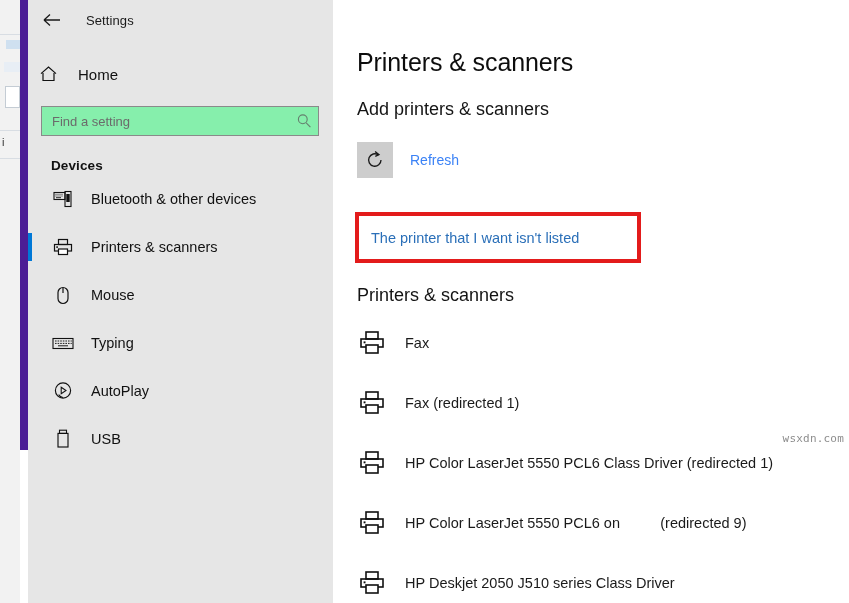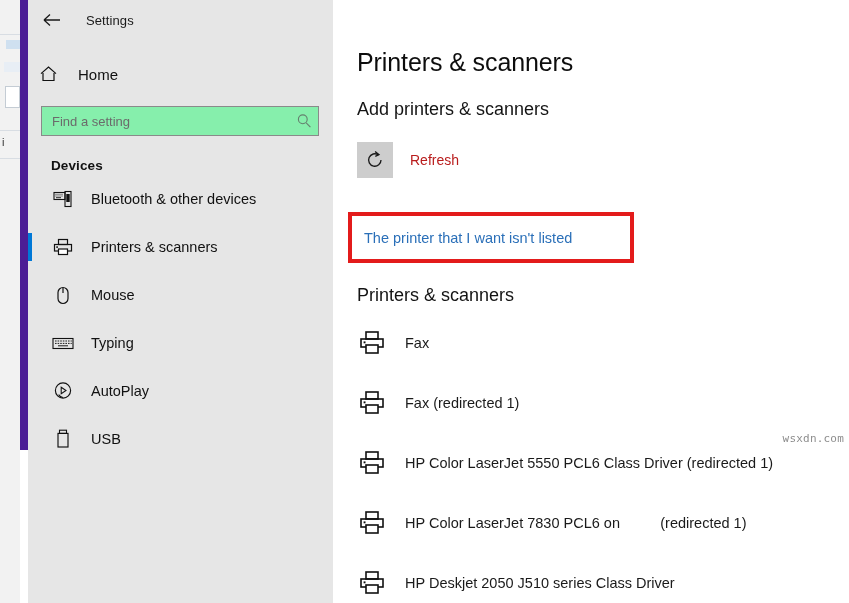--- a/index.html
+++ b/index.html
@@ -177,27 +177,27 @@
     cursor: pointer;
   }
   .refresh-tile {
     width: 36px; height: 36px;
     background: #cdcdcd;
     display: flex; align-items: center; justify-content: center;
     flex: 0 0 36px;
   }
   .refresh-label {
     font-size: 14px;
-    color: #b91c1c;
+    color: #3b82f6;
     margin-left: 17px;
   }
 
   .highlight-box {
     position: absolute;
-    left: 13px; top: 212px;
+    left: 20px; top: 212px;
     width: 286px; height: 51px;
     border: 4px solid #e31b1b;
     background: #ffffff;
     display: flex;
     align-items: center;
     padding-left: 12px;
   }
   .highlight-link {
     font-size: 14.5px;
     color: #2a6fb8;
@@ -444,21 +444,21 @@
       <div class="printer-row">
         <span class="ico">
           <svg width="26" height="26" viewBox="0 0 26 26">
             <rect x="7" y="2" width="12" height="7" stroke="#111" stroke-width="1.6" fill="none"></rect>
             <rect x="2" y="9" width="22" height="8" stroke="#111" stroke-width="1.6" fill="none"></rect>
             <rect x="7" y="15" width="12" height="8" stroke="#111" stroke-width="1.6" fill="#fff"></rect>
             <rect x="4.6" y="11.4" width="1.9" height="1.9" fill="#111"></rect>
           </svg>
         </span>
         <span class="printer-text">
-          <span class="printer-name">HP Color LaserJet 7830 PCL6 on          (redirected 1)</span>
+          <span class="printer-name">HP Color LaserJet 5550 PCL6 on          (redirected 9)</span>
         </span>
       </div>
 
       <div class="printer-row">
         <span class="ico">
           <svg width="26" height="26" viewBox="0 0 26 26">
             <rect x="7" y="2" width="12" height="7" stroke="#111" stroke-width="1.6" fill="none"></rect>
             <rect x="2" y="9" width="22" height="8" stroke="#111" stroke-width="1.6" fill="none"></rect>
             <rect x="7" y="15" width="12" height="8" stroke="#111" stroke-width="1.6" fill="#fff"></rect>
             <rect x="4.6" y="11.4" width="1.9" height="1.9" fill="#111"></rect>

